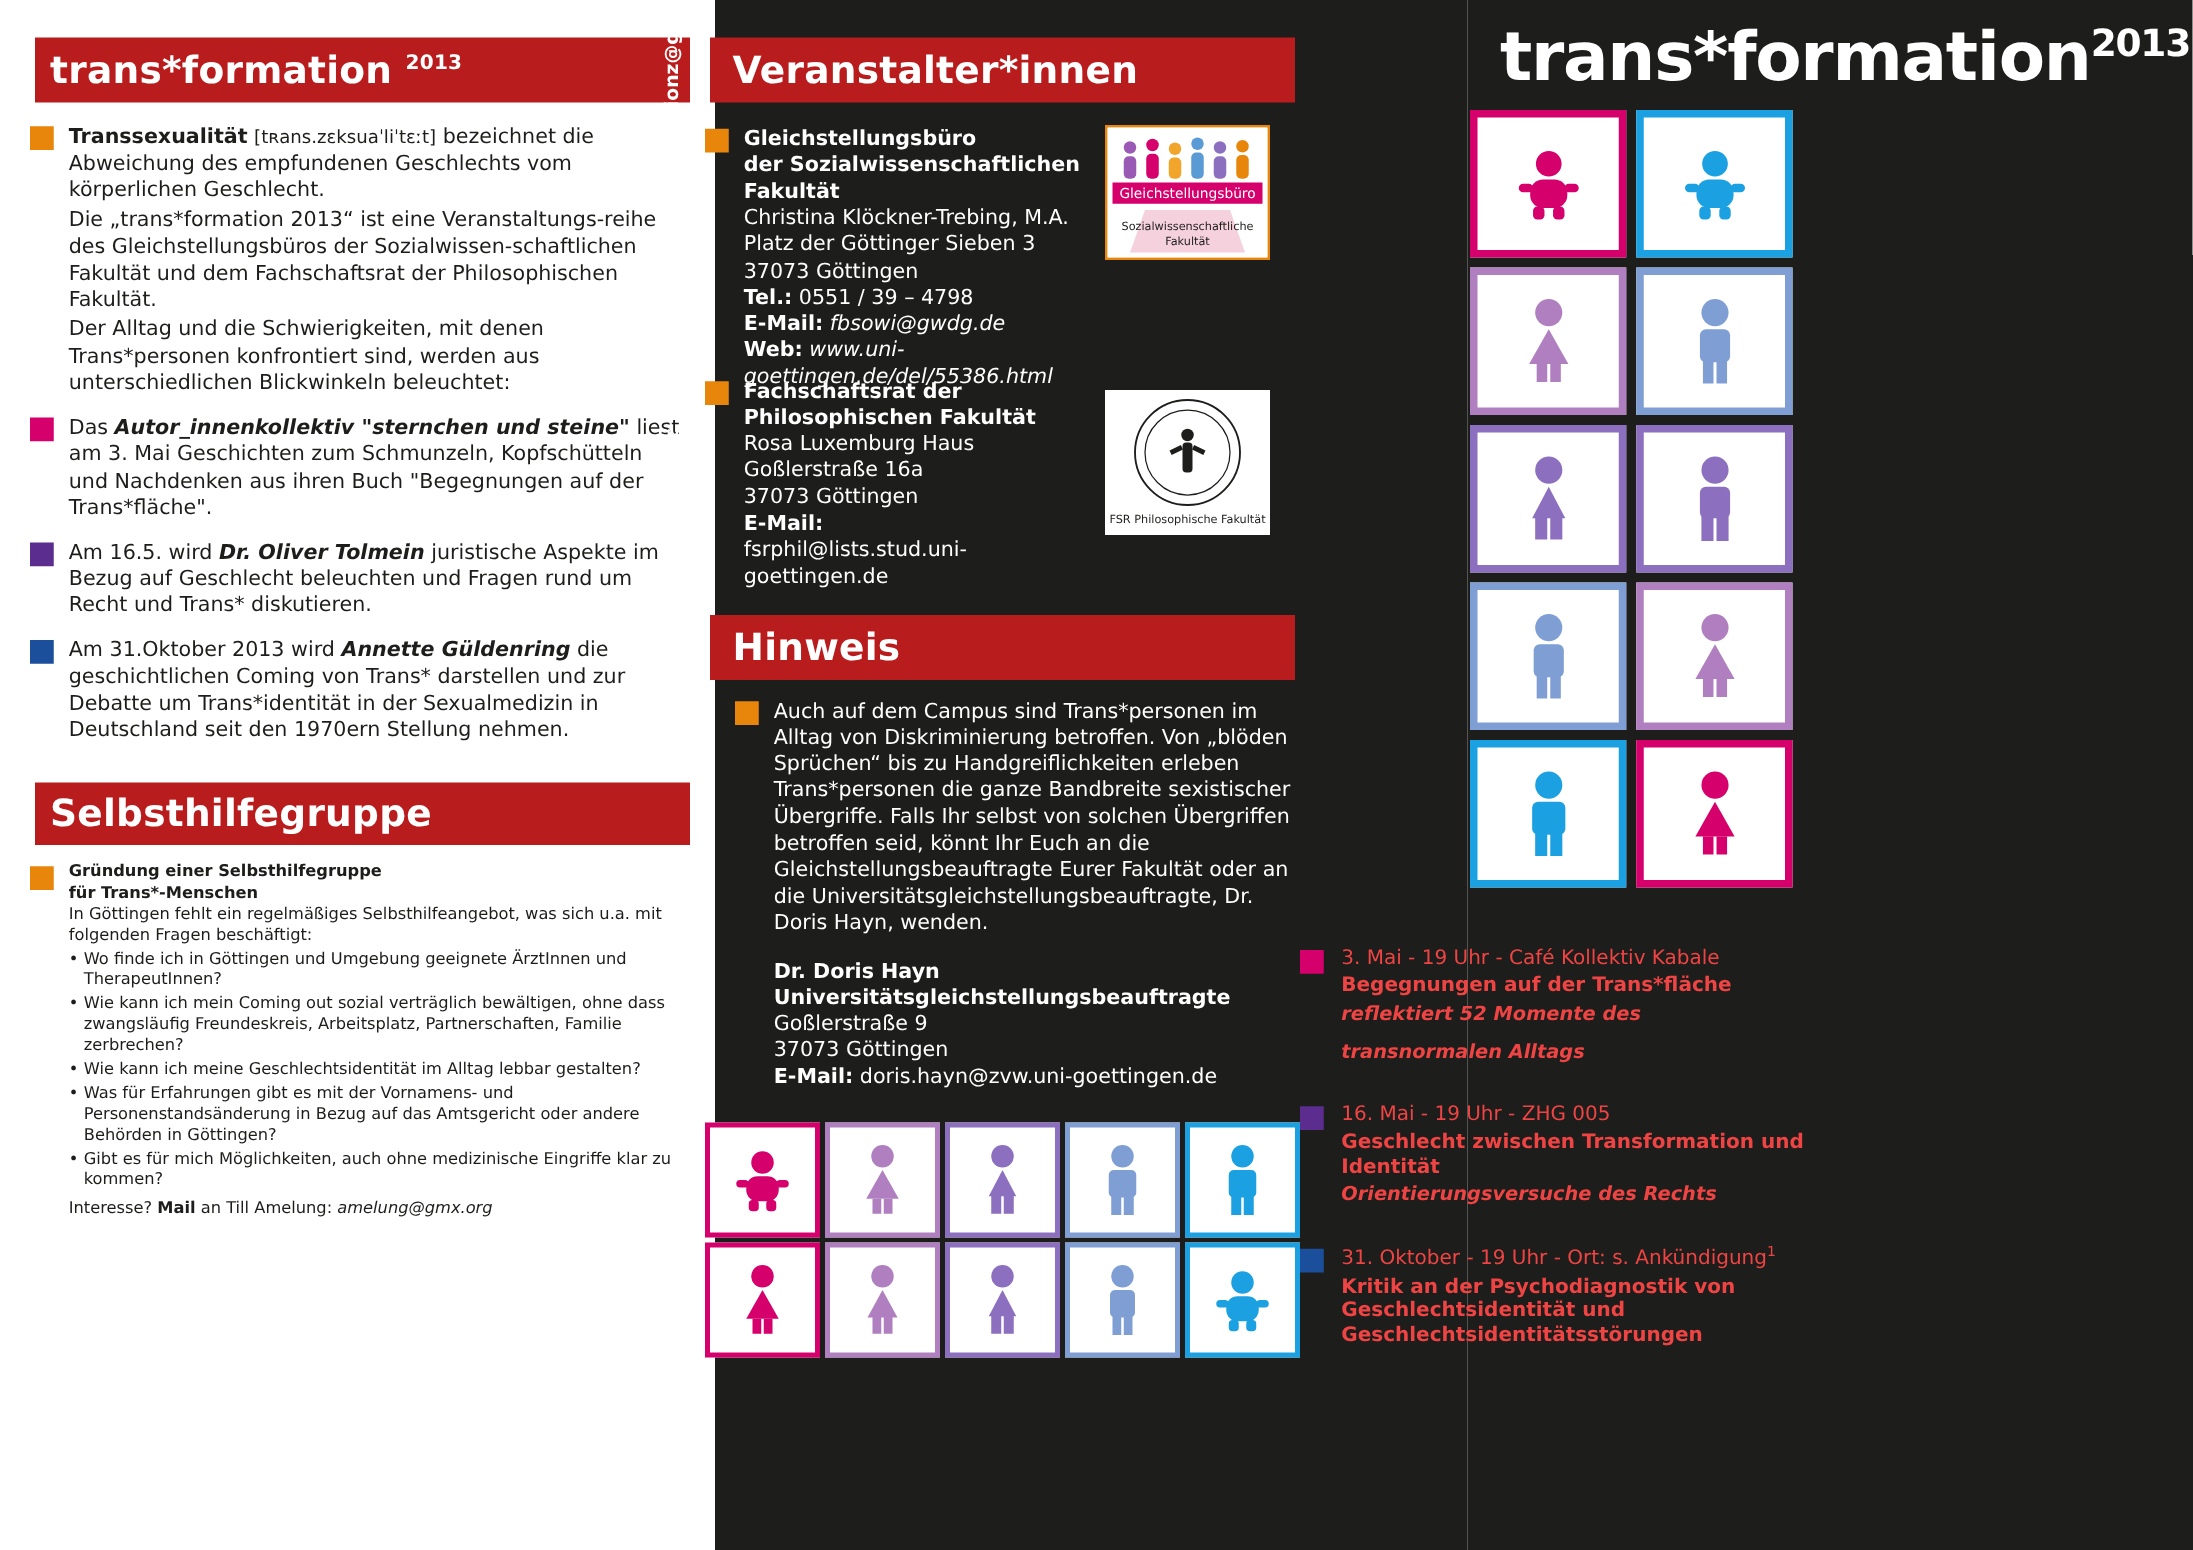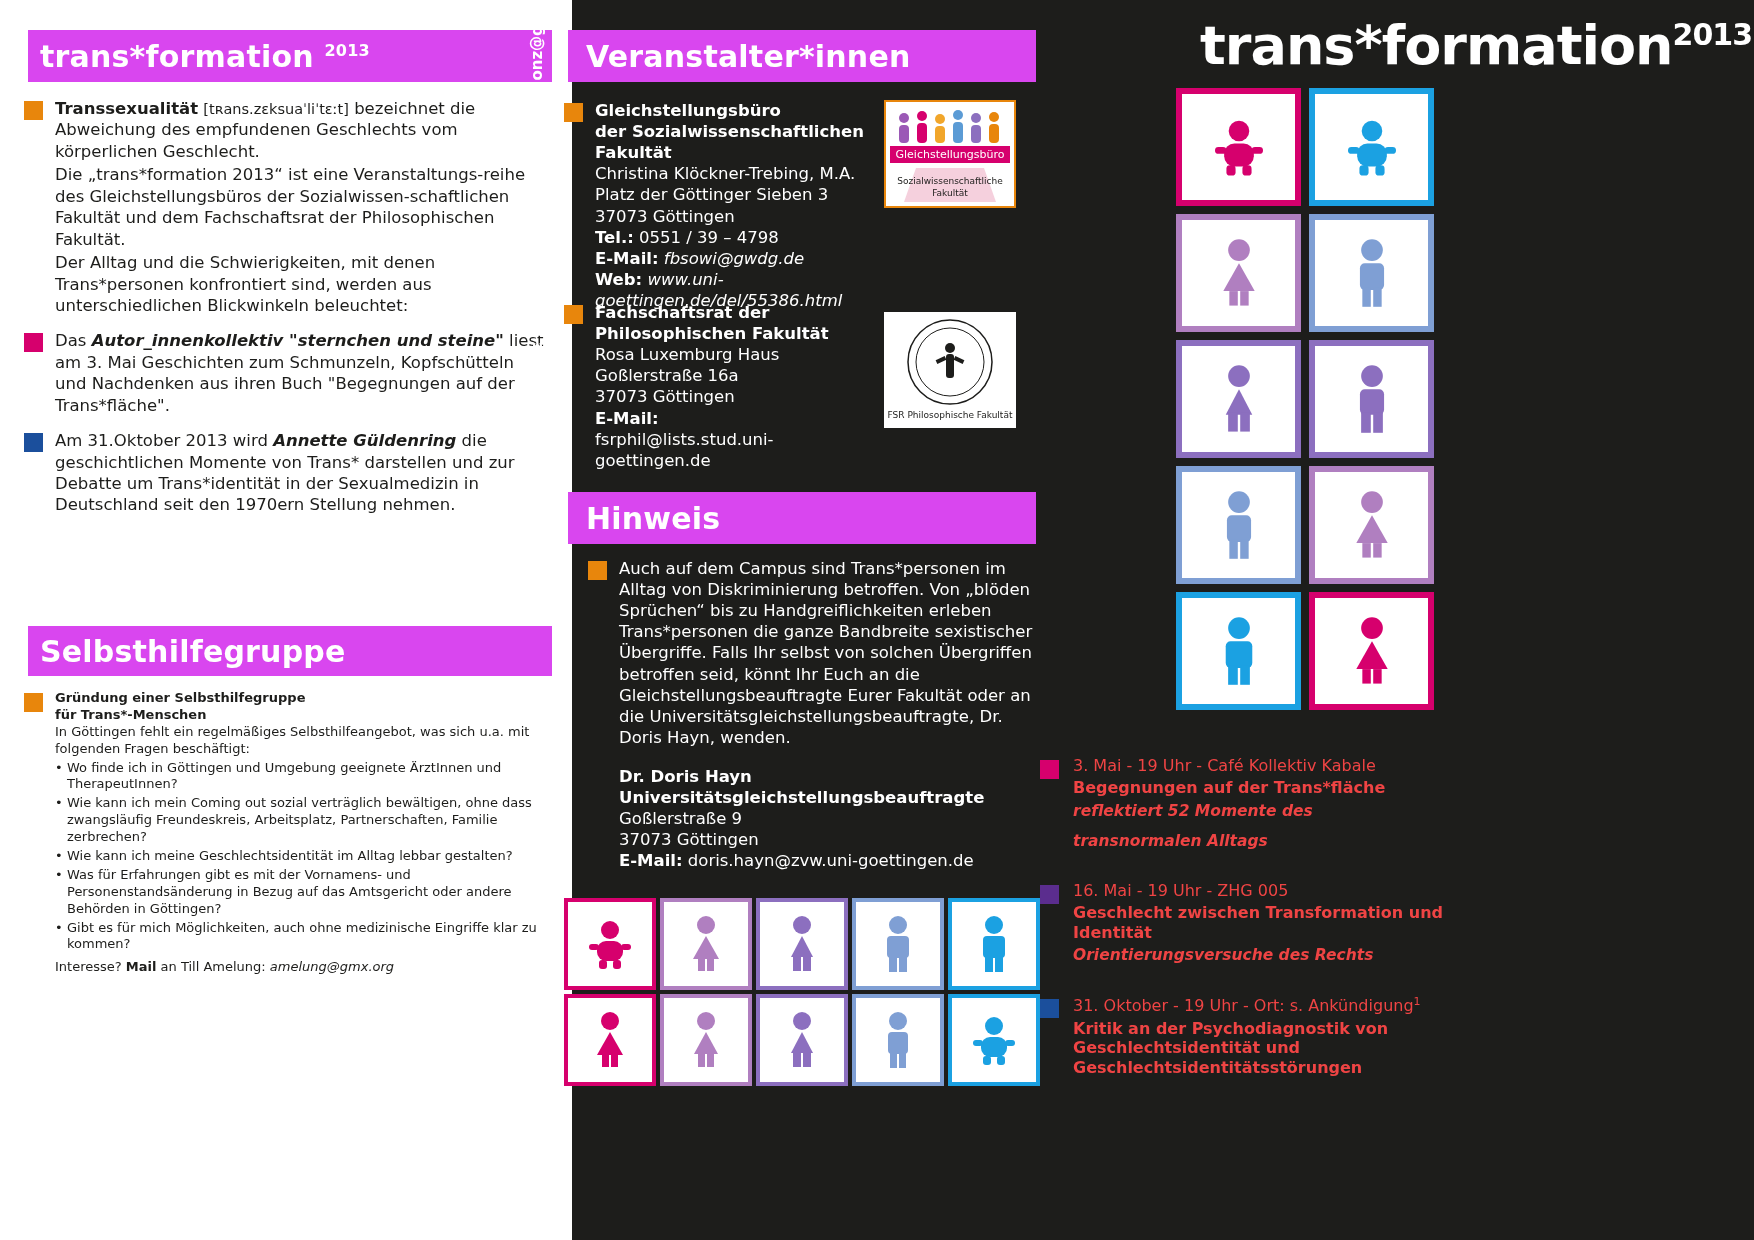--- a/index.html
+++ b/index.html
@@ -10,21 +10,21 @@
     overflow:hidden;
   }
   .page{position:relative;width:1754px;height:1240px;}
 
   
   .left-panel{position:absolute;left:0;top:0;width:572px;height:1240px;background:#ffffff;}
   .mid-panel{position:absolute;left:572px;top:0;width:602px;height:1240px;background:#1d1d1b;}
   .right-panel{position:absolute;left:1174px;top:0;width:580px;height:1240px;background:#1d1d1b;}
 
   
-  .bar{background:#d946ef;color:#ffffff;font-weight:bold;display:flex;align-items:center;}
+  .bar{background:#b91c1c;color:#ffffff;font-weight:bold;display:flex;align-items:center;}
   .bar-title{font-size:30px;letter-spacing:.2px;}
   .bar-title .sup{font-size:16px;vertical-align:super;}
 
   
   .lp-bar1{position:absolute;left:28px;top:30px;width:512px;height:52px;padding-left:12px;}
   .lp-body{position:absolute;left:24px;top:98px;width:520px;font-size:16.5px;line-height:1.30;color:#1d1d1b;}
   .item{display:flex;margin-bottom:14px;}
   .sq{width:19px;height:19px;flex:0 0 19px;margin-right:12px;margin-top:3px;}
   .sq.orange{background:#e8860c;}
   .sq.magenta{background:#d6006d;}
@@ -100,25 +100,31 @@
         </div>
       </div>
 
       <div class="item">
         <div class="sq magenta"></div>
         <div class="itxt">
           <span>Das </span><span class="bi">Autor_innenkollektiv "sternchen und steine"</span><span> liest am 3. Mai Geschichten zum Schmunzeln, Kopfschütteln und Nachdenken aus ihren Buch "Begegnungen auf der Trans*fläche".</span>
         </div>
       </div>
 
+      <div class="item">
+        <div class="sq purple"></div>
+        <div class="itxt">
+          <span>Am 16.5. wird </span><span class="bi">Dr. Oliver Tolmein</span><span> juristische Aspekte im Bezug auf Geschlecht beleuchten und Fragen rund um Recht und Trans* diskutieren.</span>
+        </div>
+      </div>
 
       <div class="item">
         <div class="sq blue"></div>
         <div class="itxt">
-          <span>Am 31.Oktober 2013 wird </span><span class="bi">Annette Güldenring</span><span> die geschichtlichen Momente von Trans* darstellen und zur Debatte um Trans*identität in der Sexualmedizin in Deutschland seit den 1970ern Stellung nehmen.</span>
+          <span>Am 31.Oktober 2013 wird </span><span class="bi">Annette Güldenring</span><span> die geschichtlichen Coming von Trans* darstellen und zur Debatte um Trans*identität in der Sexualmedizin in Deutschland seit den 1970ern Stellung nehmen.</span>
         </div>
       </div>
 
     </div>
 
     <div class="bar lp-bar2">
       <div class="bar-title">Selbsthilfegruppe</div>
     </div>
 
     <div class="lp-body2">

